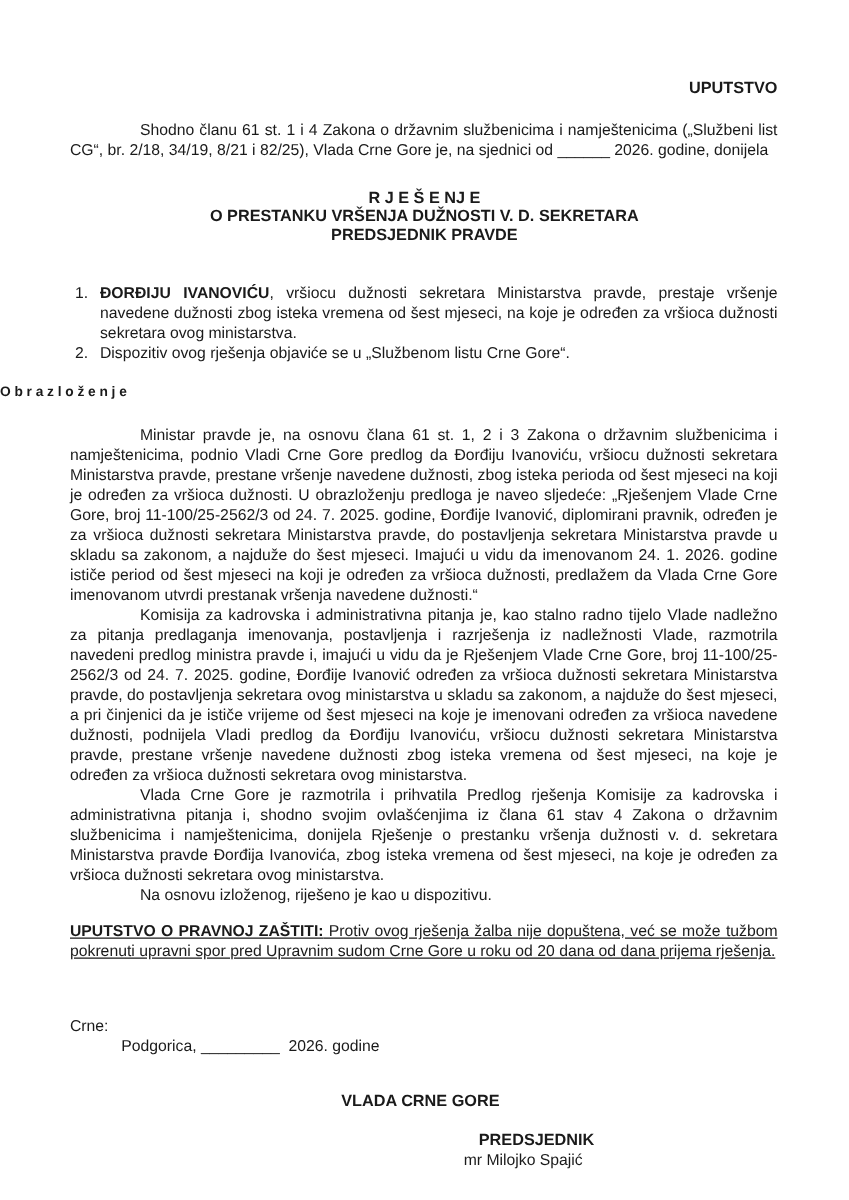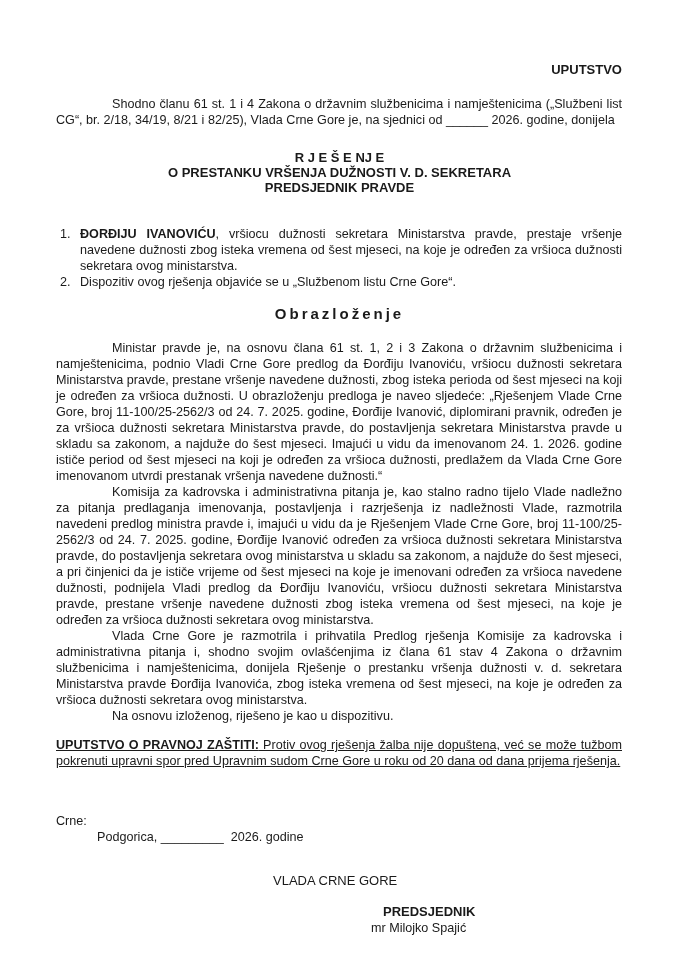--- a/index.html
+++ b/index.html
@@ -12,26 +12,26 @@
   .abs { position: absolute; }
   .just { text-align: justify; text-align-last: left; }
   .predlog { right: 57px; top: 62px; font-weight: bold; font-size: 13px; }
   .intro { left: 56px; width: 566px; top: 96px; }
   .indent { text-indent: 56px; }
   .title { left: 0; width: 679px; top: 150px; text-align: center; font-weight: bold; font-size: 13px; line-height: 15px; }
   .list { left: 56px; width: 566px; top: 226px; }
   .list .item { position: relative; padding-left: 24px; }
   .list .num { position: absolute; left: 4px; top: 0; }
   .bold { font-weight: bold; }
-  .obraz { left: 0; width: 679px; top: 306px; text-align: center; font-weight: bold; letter-spacing: 3px; font-size: 15px; }
+  .obraz { left: 0; width: 679px; top: 306px; font-weight: bold; letter-spacing: 3px; font-size: 11px; }
   .body { left: 56px; width: 566px; top: 340px; }
   .body p { margin: 0; }
   .uputstvo { left: 56px; width: 566px; top: 737px; text-decoration: underline; }
   .broj { left: 56px; top: 813px; }
-  .vlada { left: 273px; top: 873px; font-weight: normal; font-size: 13px; }
+  .vlada { left: 273px; top: 873px; font-weight: bold; font-size: 13px; }
   .pred { left: 371px; top: 904px; }
   .pred .t { font-weight: bold; font-size: 13px; padding-left: 12px; }
 </style>
 </head>
 <body>
 
 <div class="page">
 
   <div class="abs predlog">UPUTSTVO</div>
 

